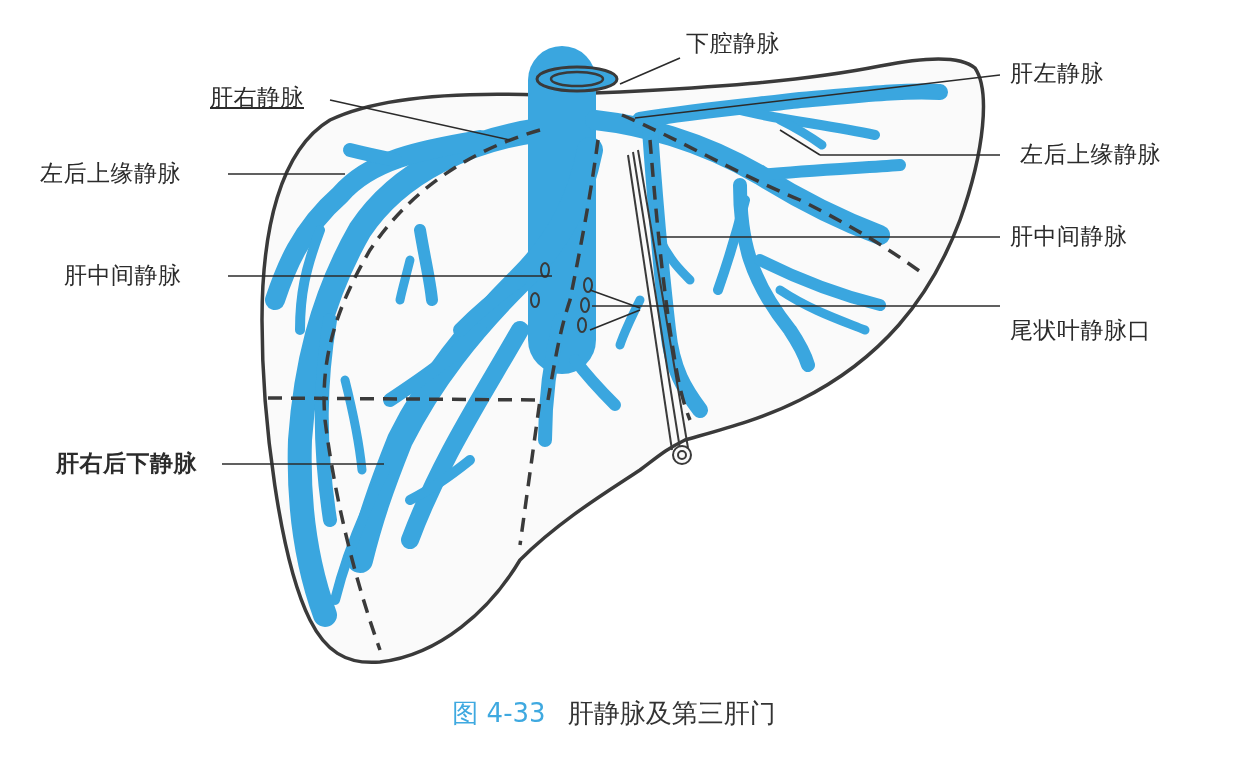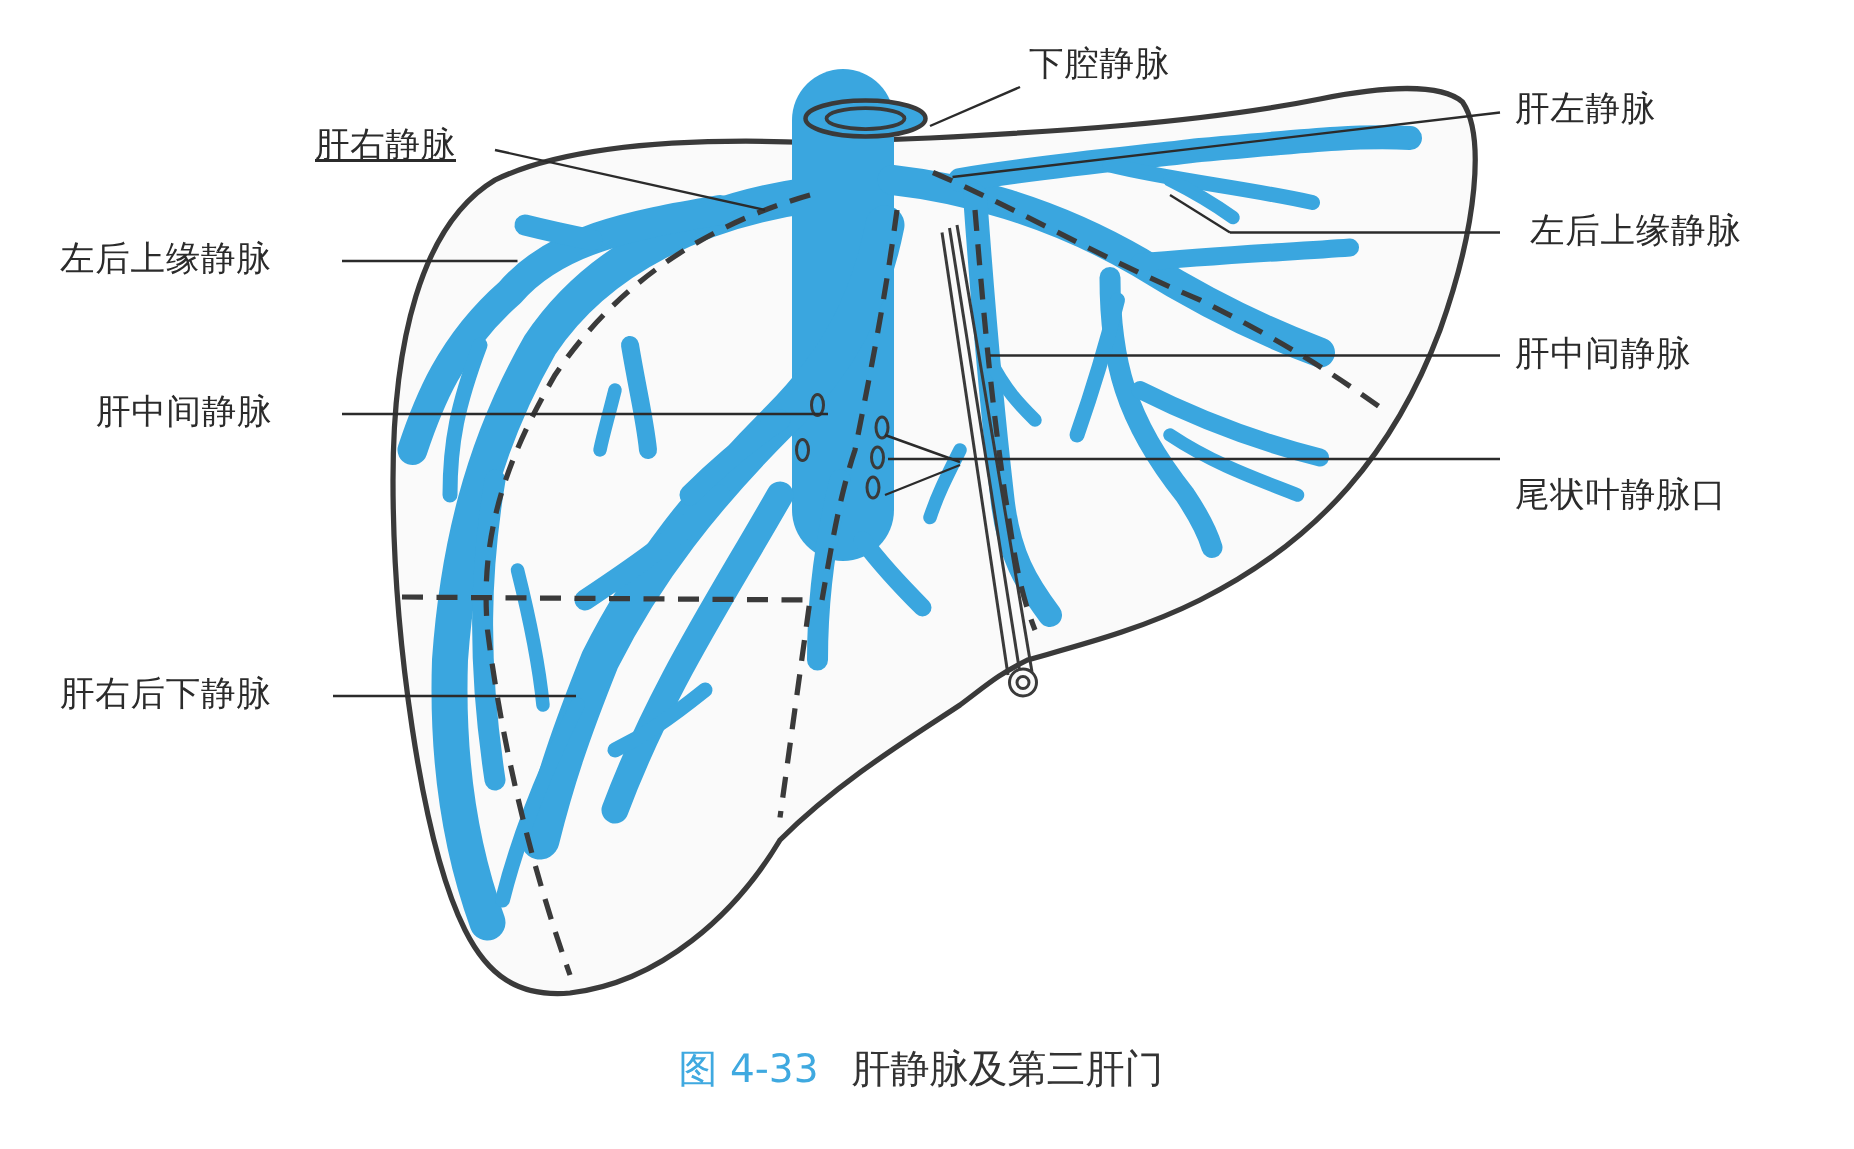--- a/index.html
+++ b/index.html
@@ -112,21 +112,21 @@
       <line x1="590" y1="290" x2="640" y2="308"></line>
       <line x1="592" y1="306" x2="1000" y2="306"></line>
       <line x1="590" y1="330" x2="640" y2="310"></line>
     </g>
   </svg>
 
   
   <div class="lbl" style="left:210px; top:86px;text-decoration:underline;">肝右静脉</div>
   <div class="lbl" style="left:40px; top:162px;">左后上缘静脉</div>
   <div class="lbl" style="left:64px; top:264px;">肝中间静脉</div>
-  <div class="lbl" style="left:40px; top:452px;">肝右后下静脉</div>
+  <div class="lbl" style="left:56px; top:452px;font-weight:bold;">肝右后下静脉</div>
   <div class="lbl" style="left:686px; top:32px;">下腔静脉</div>
   <div class="lbl" style="left:1010px; top:62px;text-align:center;">肝左静脉</div>
   <div class="lbl" style="left:1010px; top:143px;margin-left:10px;">左后上缘静脉</div>
   <div class="lbl" style="left:1010px; top:225px;">肝中间静脉</div>
   <div class="lbl" style="left:1010px; top:294px;margin-top:25px;">尾状叶静脉口</div>
 
   <div class="caption">
     <span class="cap-num">图 4-33</span><span class="cap-text">肝静脉及第三肝门</span>
   </div>
 </div>

